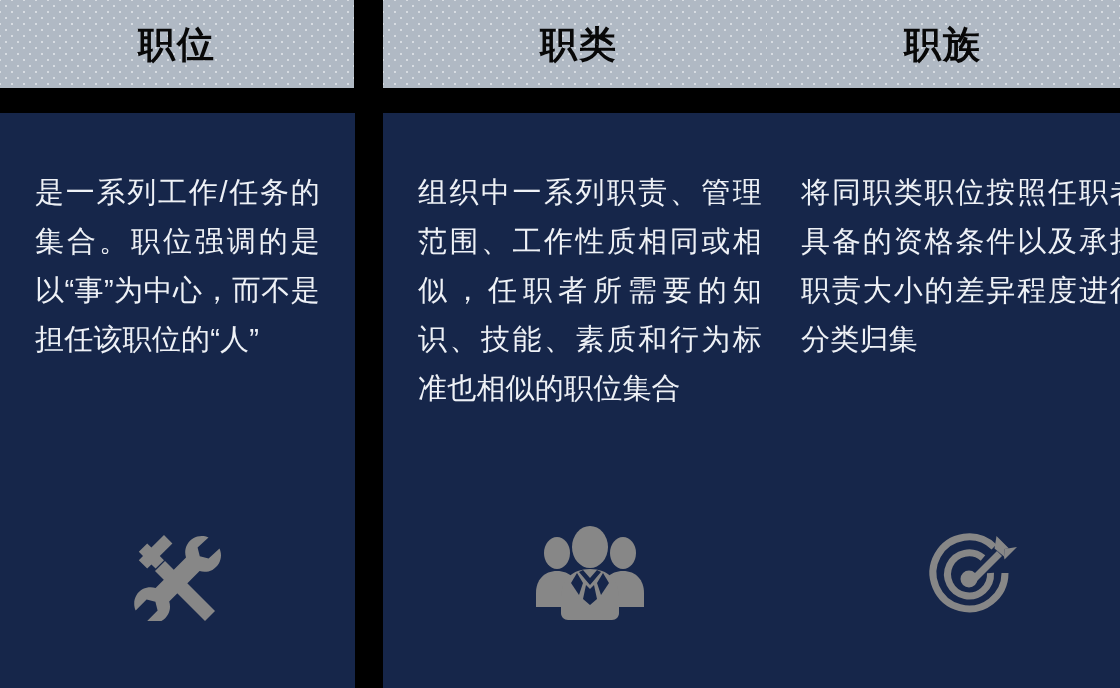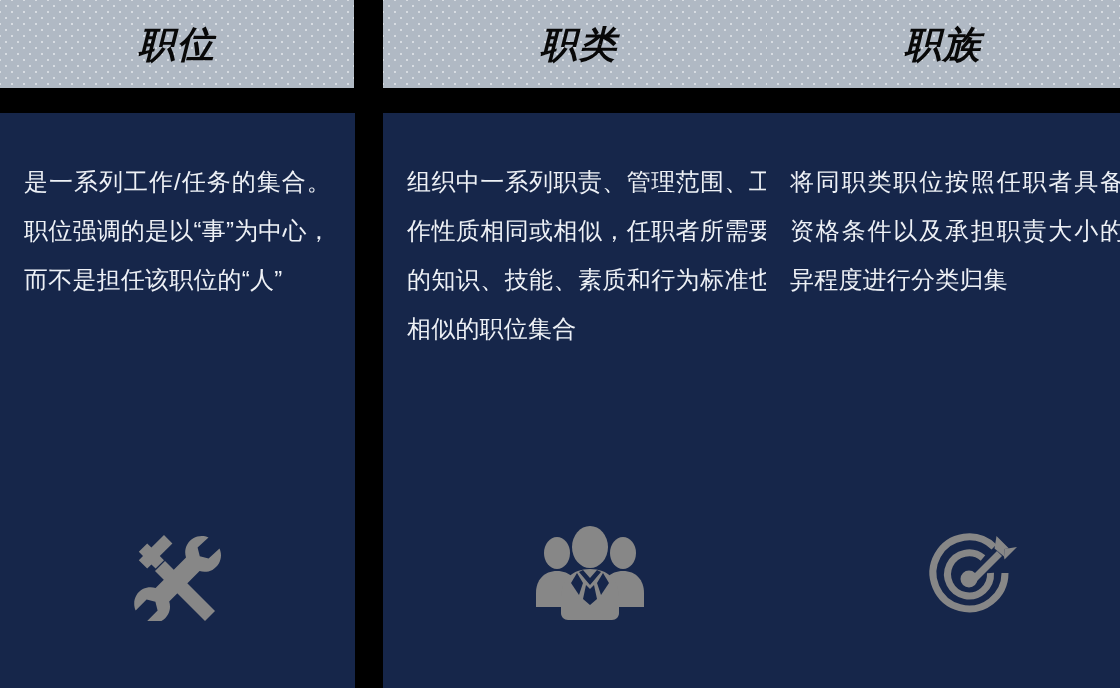--- a/index.html
+++ b/index.html
@@ -49,46 +49,45 @@
   .header-card.c3 { left: 766px; width: 354px; }
 
   .header-title {
     font-size: 37px;
     font-weight: bold;
     color: #080808;
     letter-spacing: 2px;
     line-height: 1;
     position: relative;
     z-index: 2;
-    font-style: italic;
   }
 
   
   .panel {
     position: absolute;
     top: 113px;
     height: 575px;
     background: #16264a;
     box-sizing: border-box;
     padding: 44px 24px 0 24px;
     display: flex;
     flex-direction: column;
   }
   .panel.c1 { left: 0px;   width: 355px; }
   .panel.c2 { left: 383px; width: 414px; }
   .panel.c3 { left: 766px; width: 408px; }
 
   .panel-text {
-    font-size: 24px;
+    font-size: 29px;
     line-height: 49px;
     color: #eef1f6;
     letter-spacing: 0.2px;
     text-align: justify;
     text-justify: inter-ideograph;
-    margin: 0;
+    margin: 11px;
     font-weight: normal;
   }
 
   .icon-wrap {
     position: absolute;
     left: 0;
     right: 0;
     top: 412px;
     display: flex;
     align-items: center;

